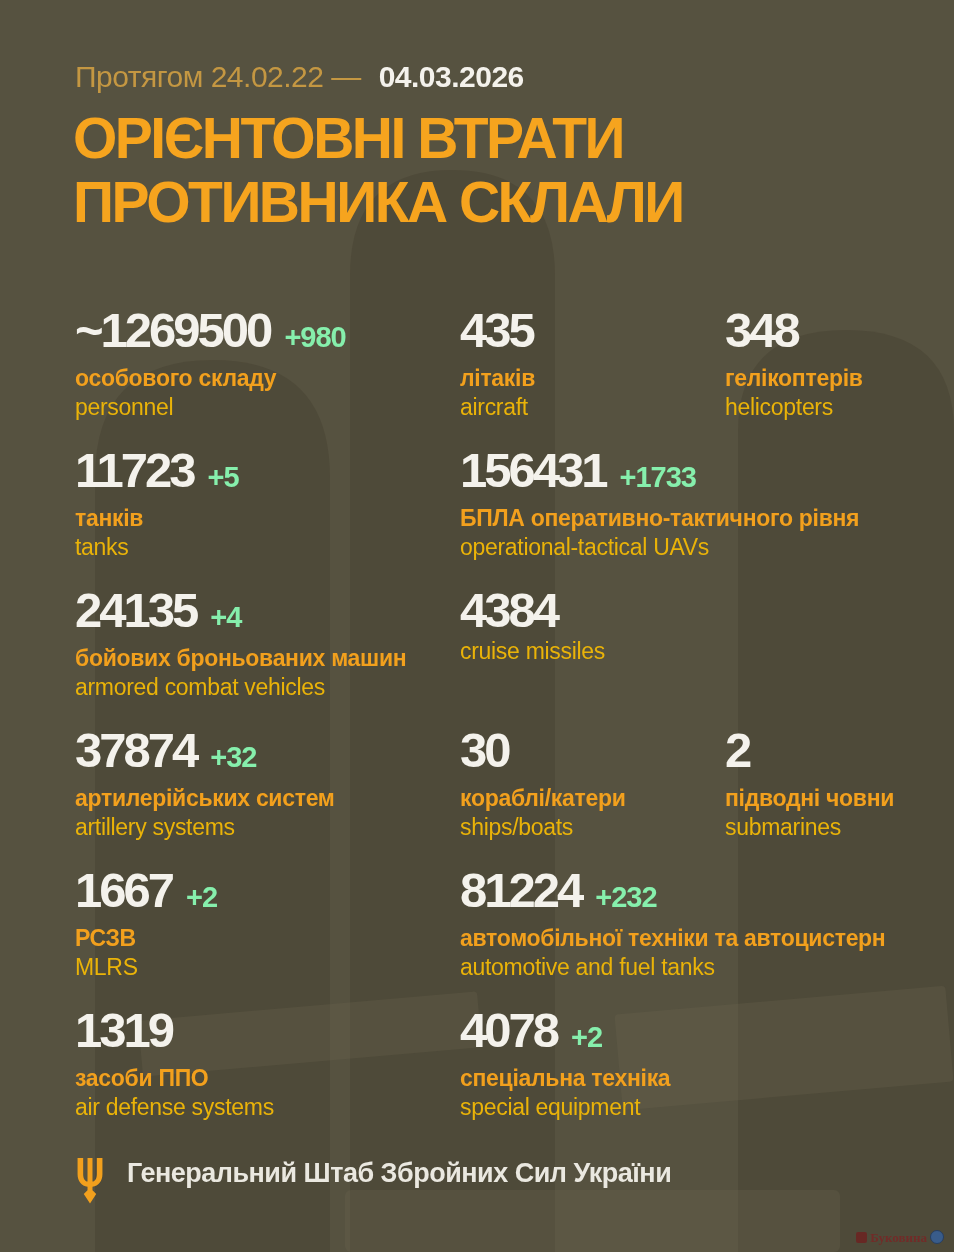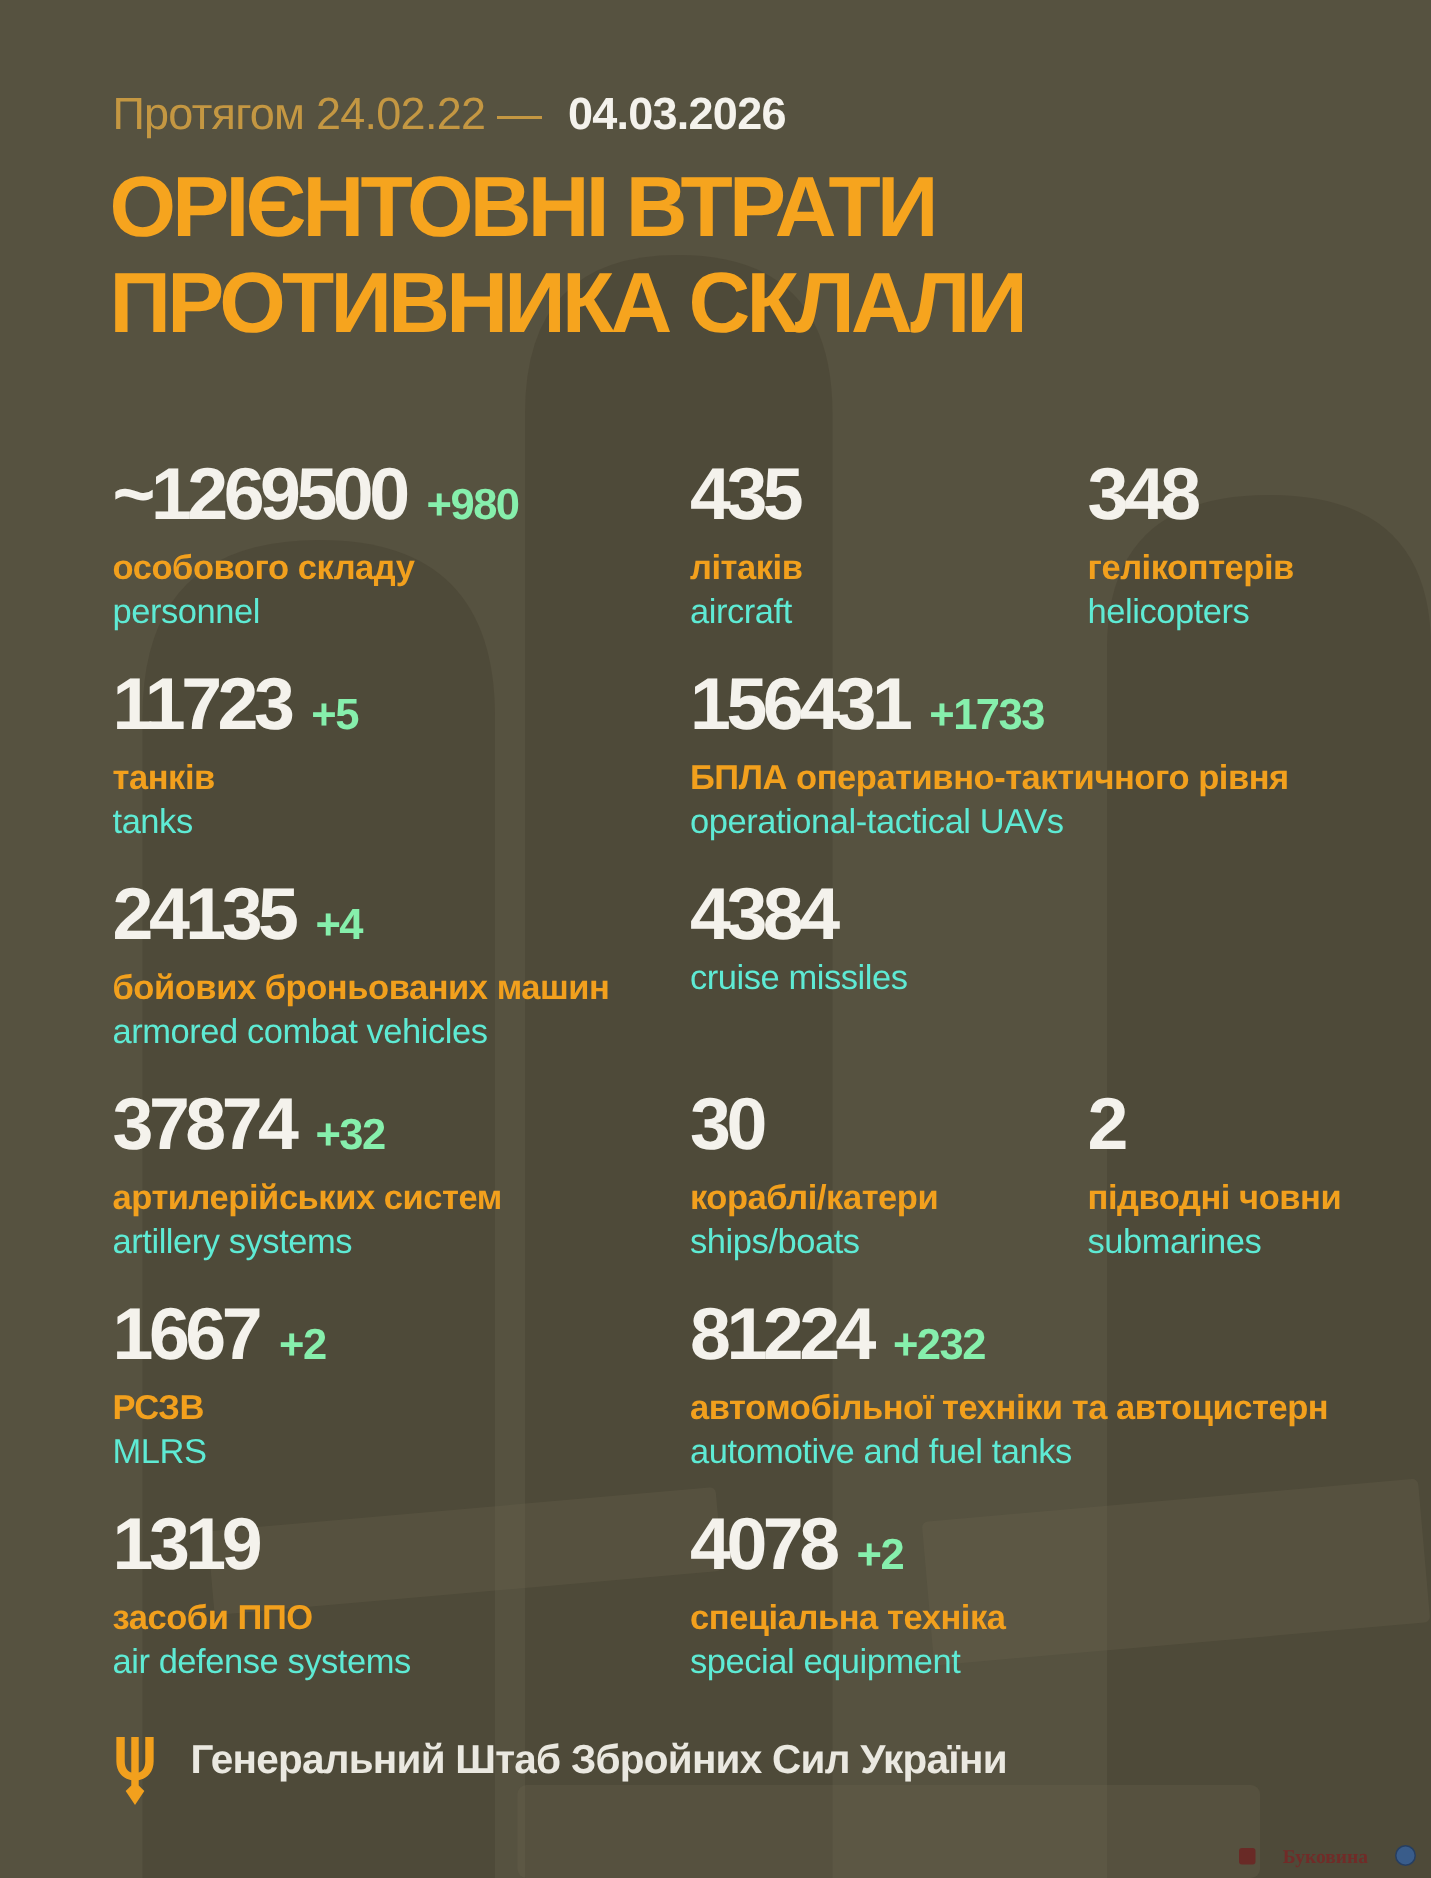--- a/index.html
+++ b/index.html
@@ -38,38 +38,38 @@
     font-size:49px;font-weight:700;color:#F4F2EC;letter-spacing:-3px;
   }
   .delta{
     font-size:29px;font-weight:700;color:#86efac;letter-spacing:-1px;margin-left:14px;
   }
   .lua{
     margin-top:10px;font-size:23px;font-weight:700;color:#F2A01D;
     letter-spacing:-0.3px;line-height:1.15;white-space:nowrap;
   }
   .len{
-    margin-top:3px;font-size:23px;font-weight:400;color:#5eead4;
+    margin-top:3px;font-size:23px;font-weight:400;color:#eab308;
     letter-spacing:-0.3px;line-height:1.15;white-space:nowrap;
   }
 
   
   .footer{
     position:absolute;left:75px;top:1158px;
     display:flex;align-items:flex-start;gap:22px;
   }
   .footer svg{display:block;}
   .org{
     font-size:27px;font-weight:700;color:#EAE8E0;letter-spacing:-0.5px;white-space:nowrap;
   }
 
   
   .corner-wm{
     position:absolute;right:10px;bottom:8px;opacity:0.8;
-    display:flex;align-items:center;gap:18px;line-height:1;
+    display:flex;align-items:center;gap:3px;line-height:1;
   }
   .wm-crest{width:11px;height:11px;background:#6e2020;border-radius:2px;}
   .wm-text{
     font-family:"Liberation Serif","DejaVu Serif",serif;
     font-size:13px;font-weight:700;color:#7a2424;
   }
   .wm-badge{
     width:14px;height:14px;border-radius:50%;
     background:#35619f;border:1px solid #1d3c6b;box-sizing:border-box;
   }

